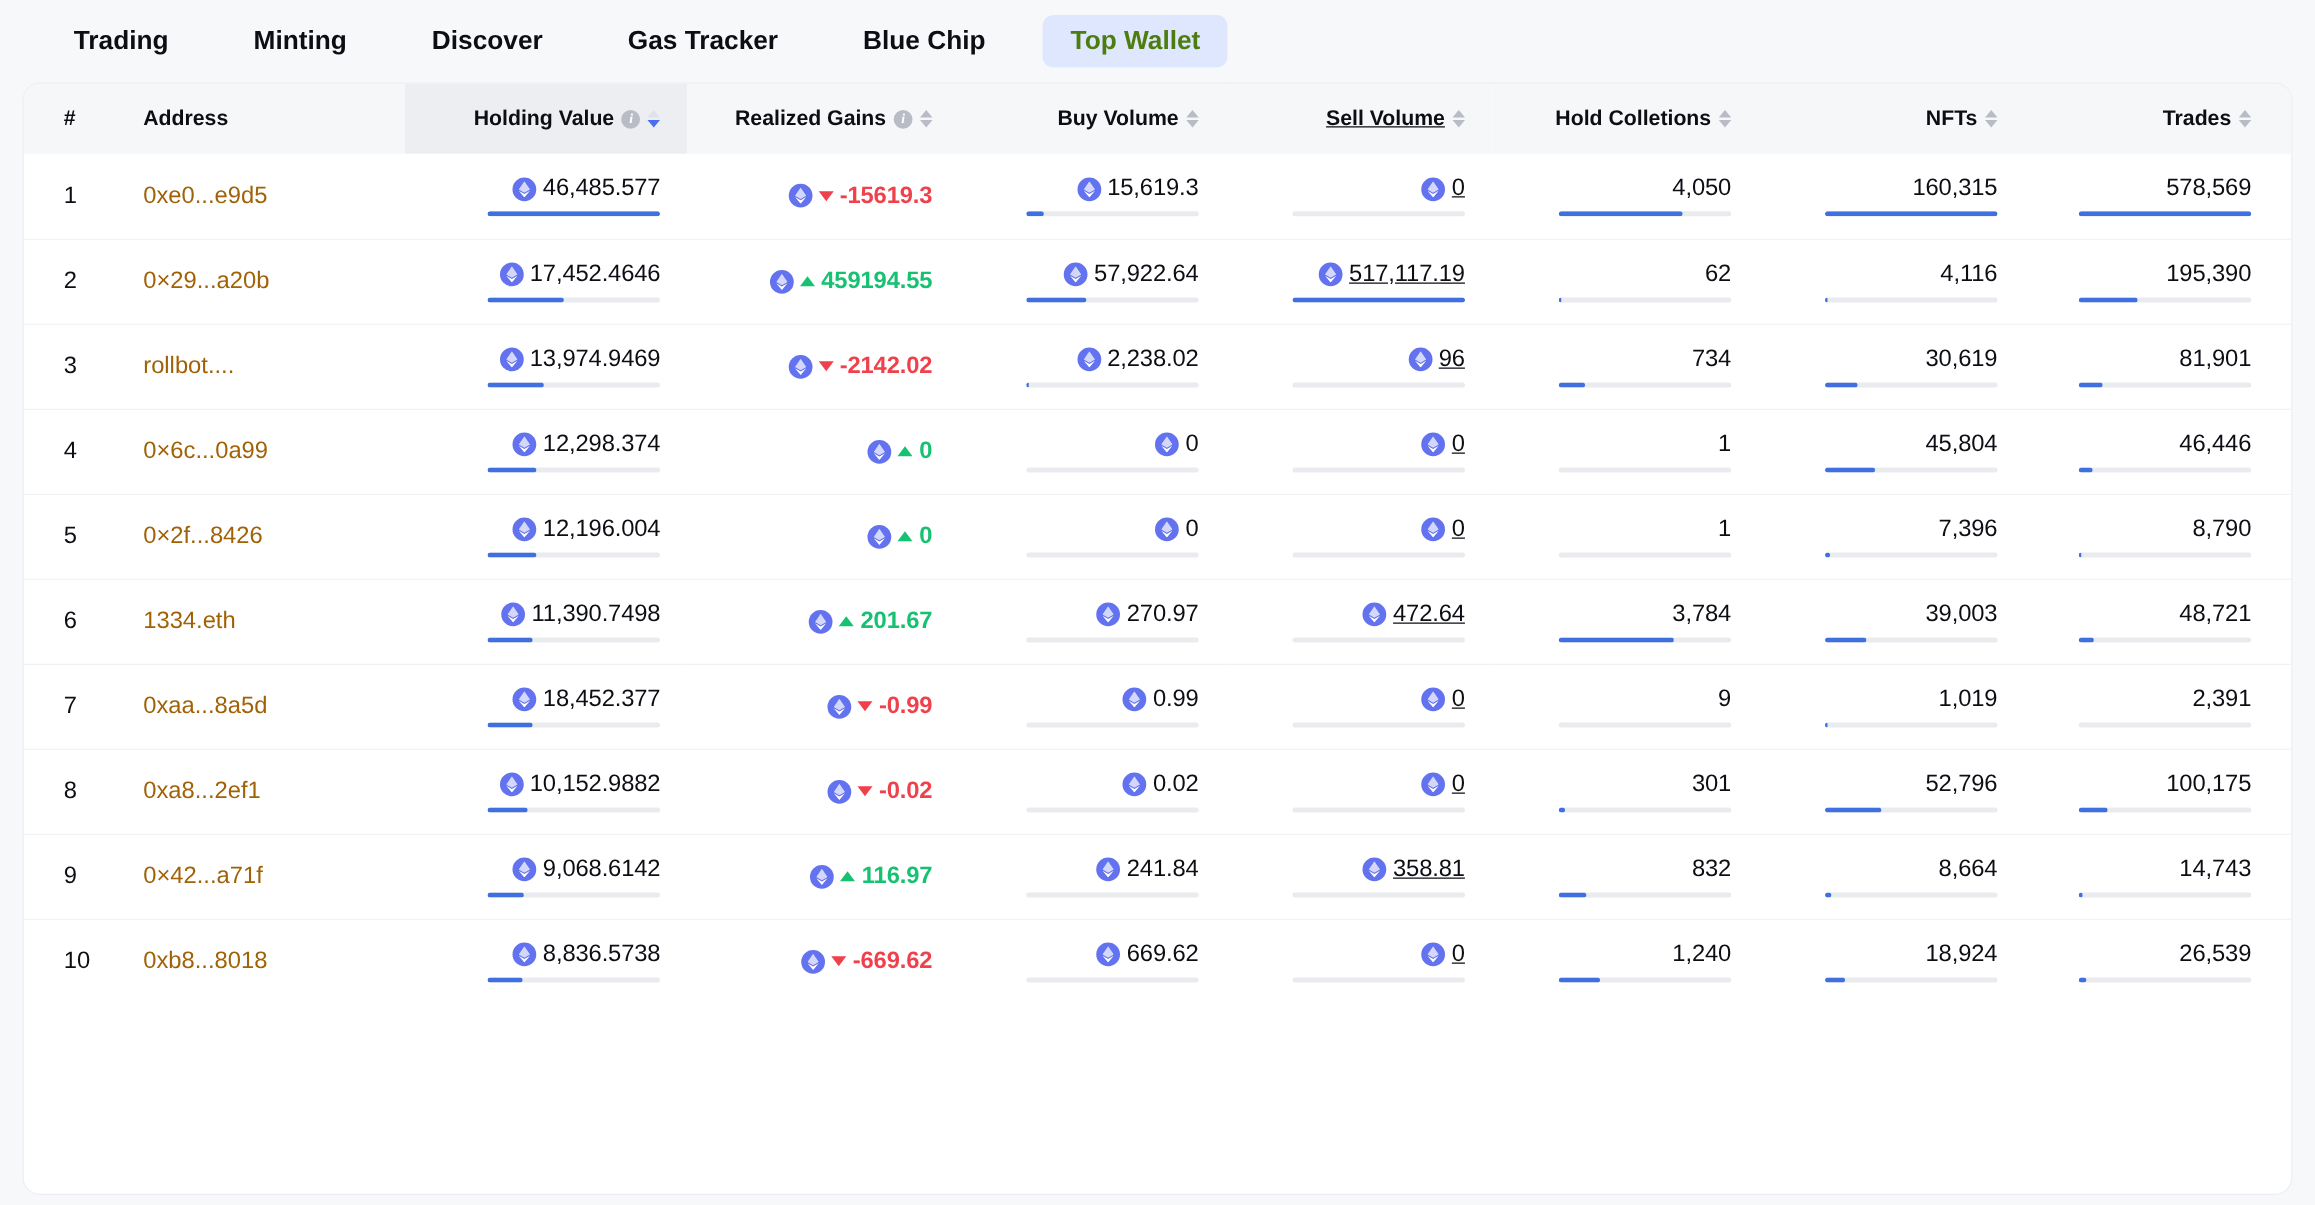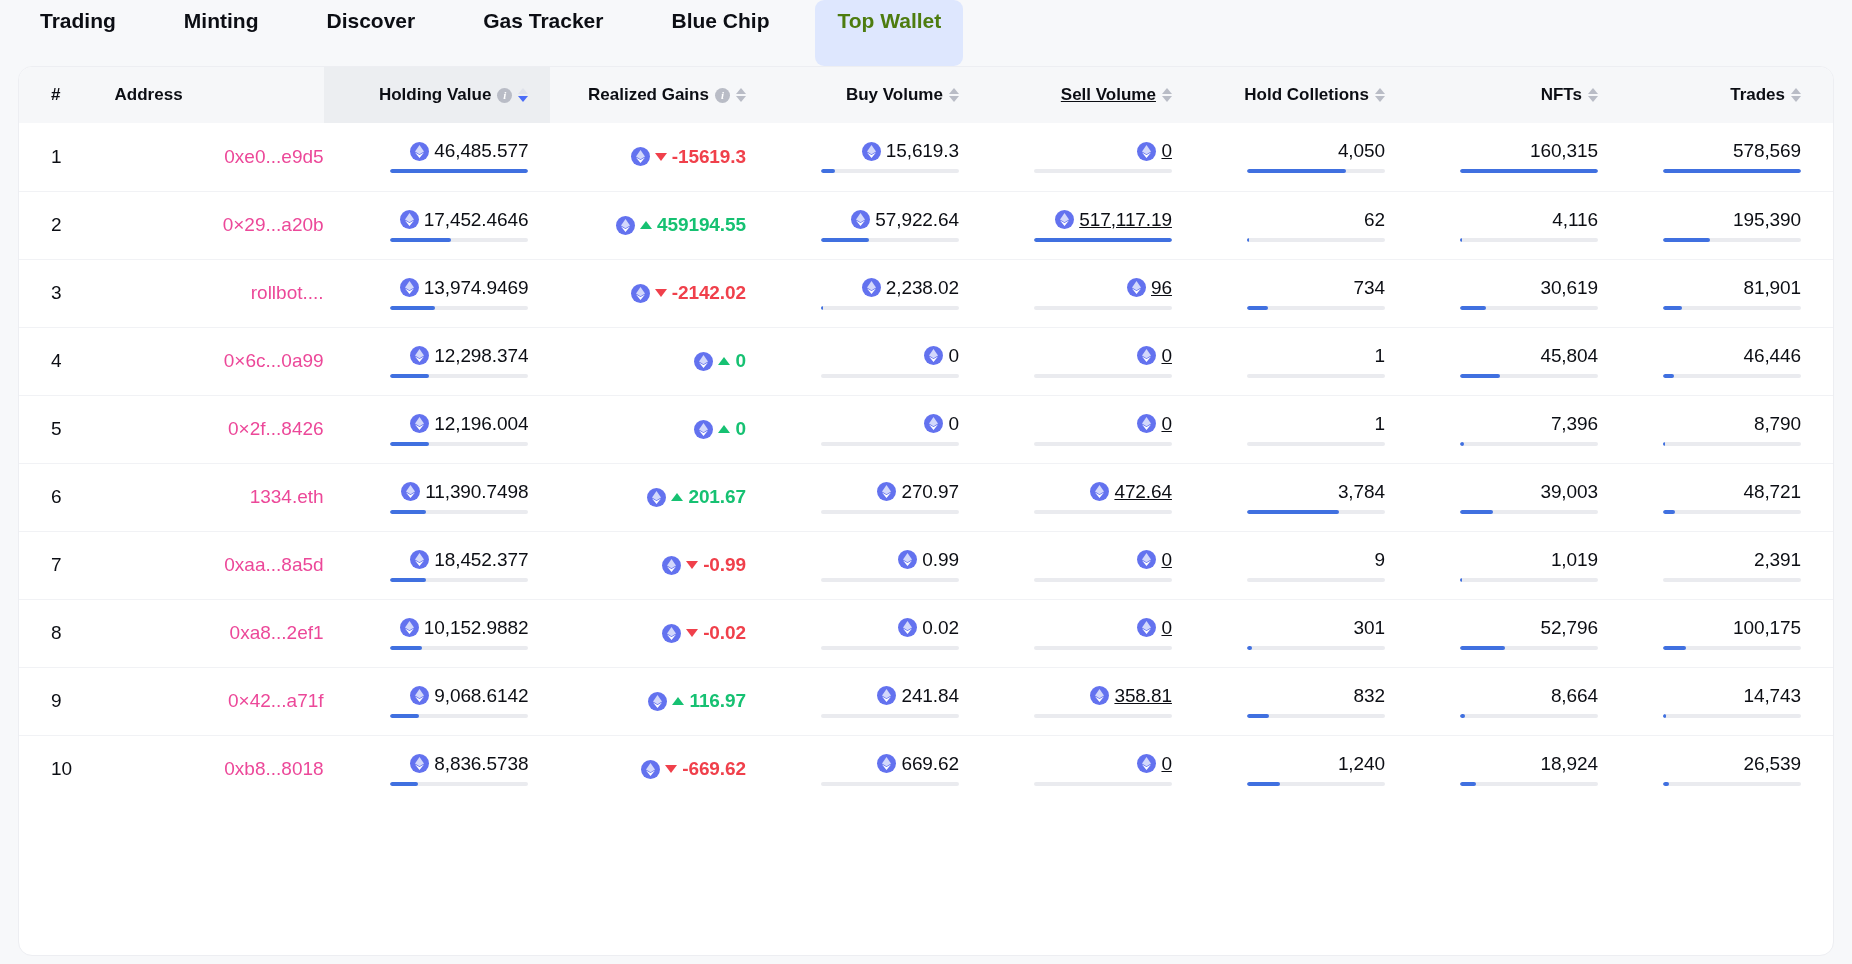--- a/index.html
+++ b/index.html
@@ -8,22 +8,24 @@
     height: 964px;
     background: #f7f8fa;
     font-family: "Liberation Sans", sans-serif;
     overflow: hidden;
   }
 
   
   #nav {
     height: 66px;
     display: flex;
+    align-items: center;
     padding-left: 18px;
     background: #f7f8fa;
+    margin-left: 19px;
   }
   .nav-item {
     font-size: 21px;
     font-weight: bold;
     color: #0c0e14;
     padding: 9px 22px;
     border-radius: 9px;
     margin-right: 24px;
     white-space: nowrap;
     cursor: pointer;
@@ -55,36 +57,36 @@
     vertical-align: middle;
   }
   thead th.sorted { background: #eceef1; }
 
   .th-inner { display: flex; align-items: center; gap: 6px; }
   .th-inner.right { justify-content: flex-end; }
   .th-inner.left  { justify-content: flex-start; }
 
   
   .c-rank  { width: 66px;  text-align: left;  padding-left: 32px; }
-  .c-addr  { width: 200px; text-align: right;  padding-left: 20px; }
+  .c-addr  { width: 200px; text-align: left;  padding-left: 20px; }
   .c-hold  { width: 198px; padding-right: 22px; }
   .c-gain  { width: 190px; padding-right: 22px; }
   .c-buy   { width: 186px; padding-right: 22px; }
   .c-sell  { width: 186px; padding-right: 22px; text-decoration: underline; }
   .c-coll  { width: 186px; padding-right: 22px; text-align: center; }
   .c-nft   { width: 186px; padding-right: 22px; }
   .c-trd   { width: 186px; padding-right: 32px; }
 
   tbody tr { height: 68px; border-top: 1px solid #f1f2f5; }
   tbody tr:first-child { border-top: none; }
 
   td { vertical-align: middle; font-size: 19px; color: #0c0e14; }
   td.c-rank { font-size: 19px; color: #0c0e14; }
   .addr-link {
-    font-size: 19px; color: #ec4899; text-decoration: none; cursor: pointer;
+    font-size: 19px; color: #a16207; text-decoration: none; cursor: pointer;
     white-space: nowrap;
   }
 
   
   .cellwrap { display: flex; flex-direction: column; align-items: flex-end; gap: 7px; }
   .valrow { display: flex; align-items: center; gap: 5px; font-size: 19px; white-space: nowrap; }
   .valrow.pos { color: #16c172; font-weight: bold; }
   .valrow.neg { color: #f0404b; font-weight: bold; }
   .valrow .num { letter-spacing: -0.1px; }
 

